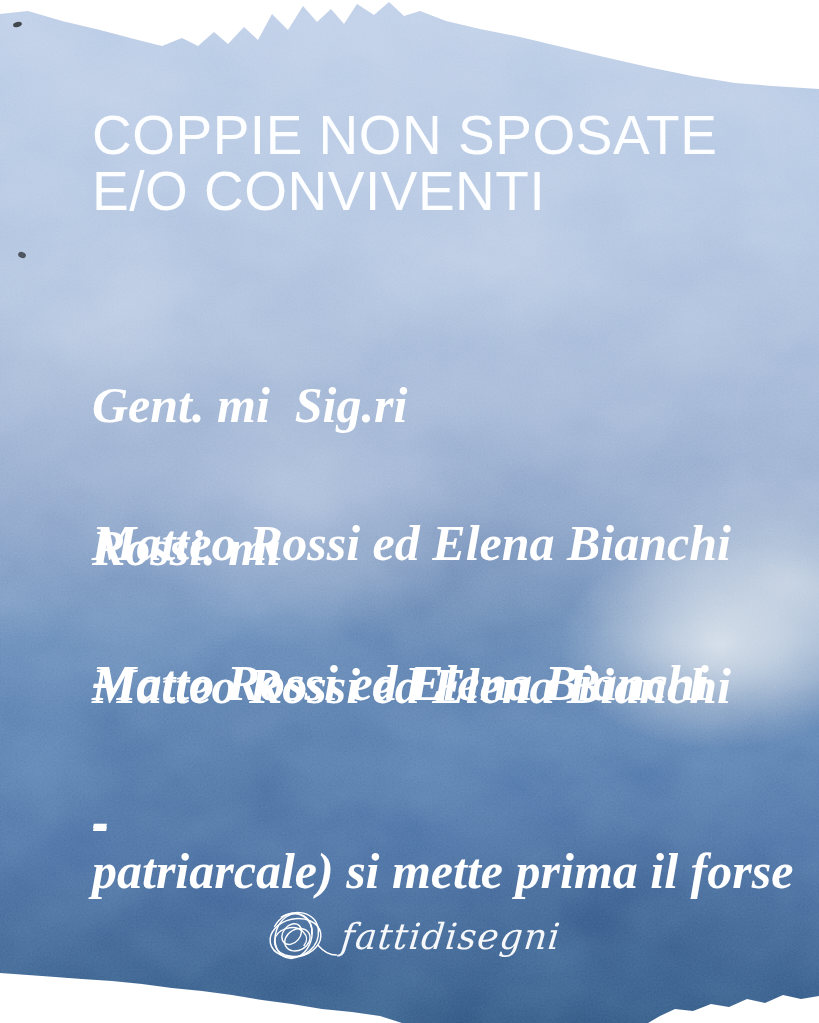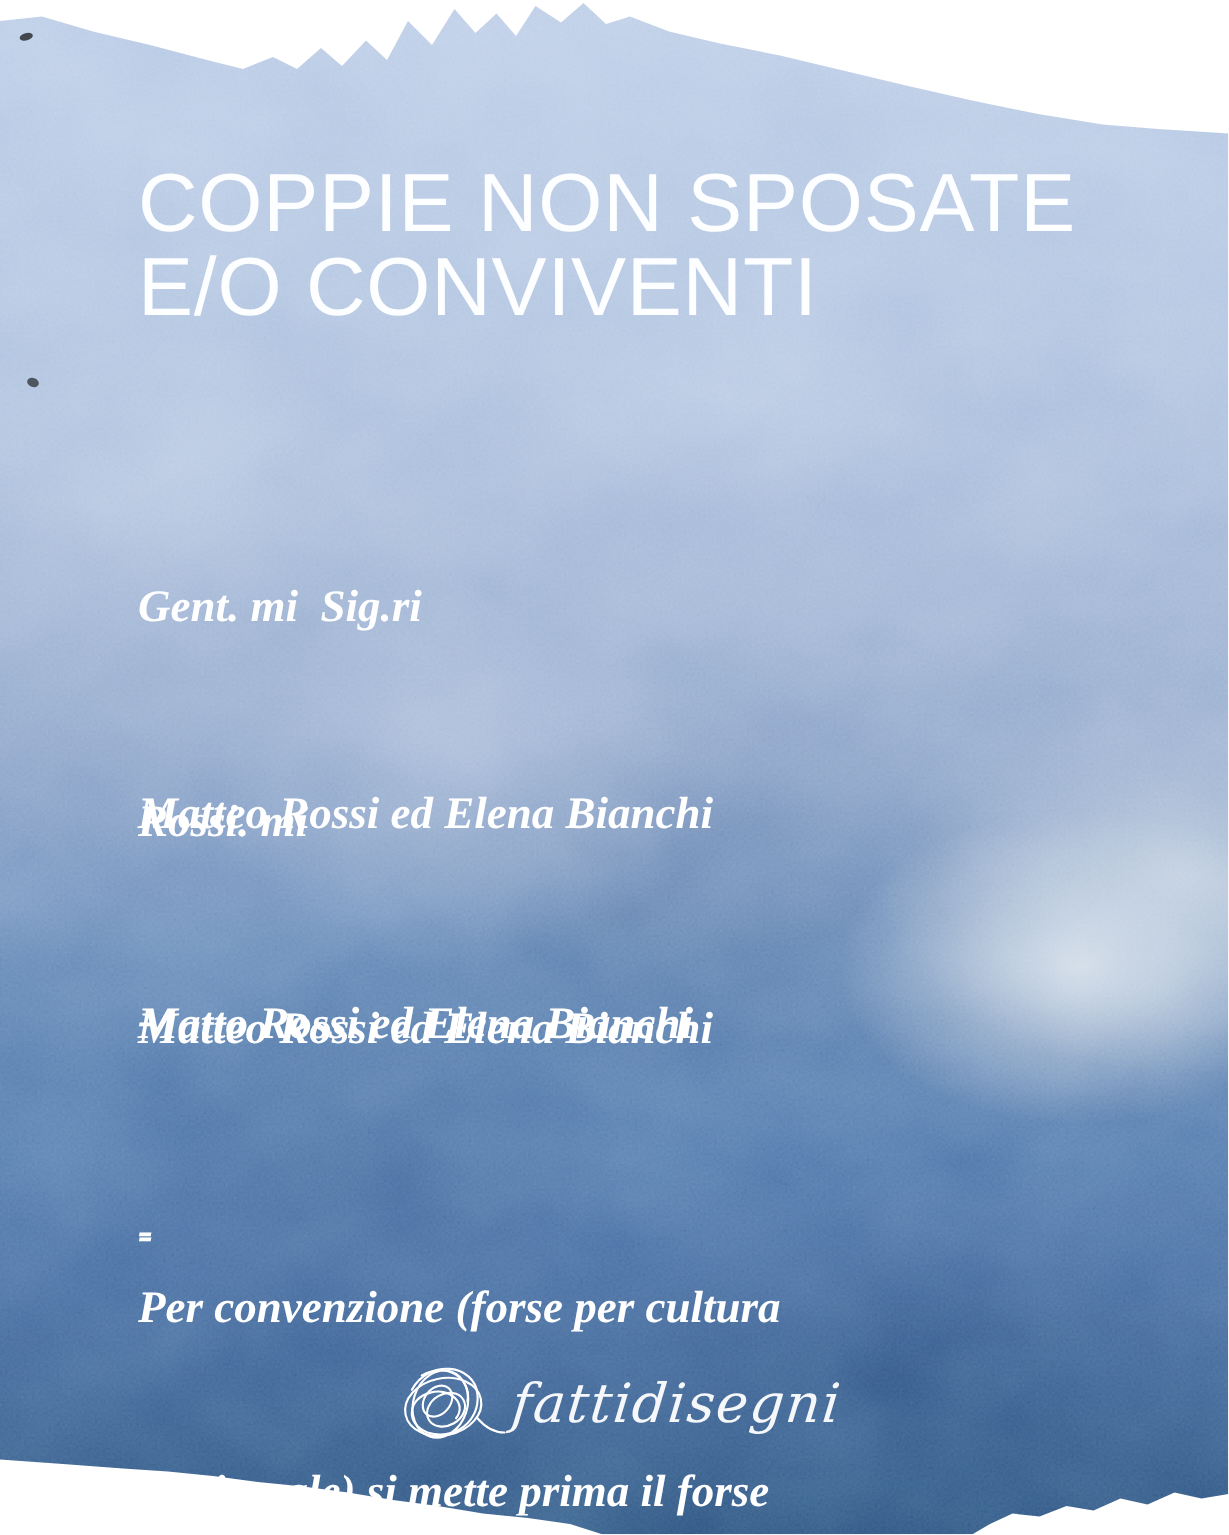--- a/index.html
+++ b/index.html
@@ -59,21 +59,21 @@
     font-weight: 400;
     font-size: 55px;
     letter-spacing: 0.5px;
     line-height: 1;
     color: rgba(255,255,255,0.97);
   }
   .serif-block {
     position: absolute; left: 92px;
     font-family: "Liberation Serif", serif;
     font-style: italic; font-weight: 700;
-    font-size: 30px; line-height: 46px;
+    font-size: 50px; line-height: 46px;
     color: #ffffff; white-space: pre;
   }
   .note-block { line-height: 41px; }
 
   
   .logo {
     position: absolute; top: 898px; left: 50%;
     transform: translateX(-50%);
     display: flex; align-items: center; gap: 4px;
     color: #ffffff;
@@ -126,21 +126,20 @@
     <div>-</div>
   </div>
 
   <div class="serif-block" style="top:568px">
     <div>Matto Rossi ed Elena Bianchi</div>
     <div>-</div>
   </div>
 
 
   <div class="serif-block note-block" style="top:769px">
-    <div>Per convenzione (forse per cultura</div>
     <div>patriarcale) si mette prima il forse</div>
     
   </div>
 
   <div class="logo">
     <svg width="78" height="76" viewBox="0 0 82 80">
       <g fill="none" stroke="#ffffff" stroke-width="1.5" stroke-linecap="round">
         <ellipse cx="38" cy="42" rx="27" ry="20" transform="rotate(-12 38 42)"></ellipse>
         <ellipse cx="36" cy="40" rx="19" ry="24" transform="rotate(18 36 40)"></ellipse>
         <ellipse cx="40" cy="44" rx="14" ry="11" transform="rotate(-30 40 44)"></ellipse>

